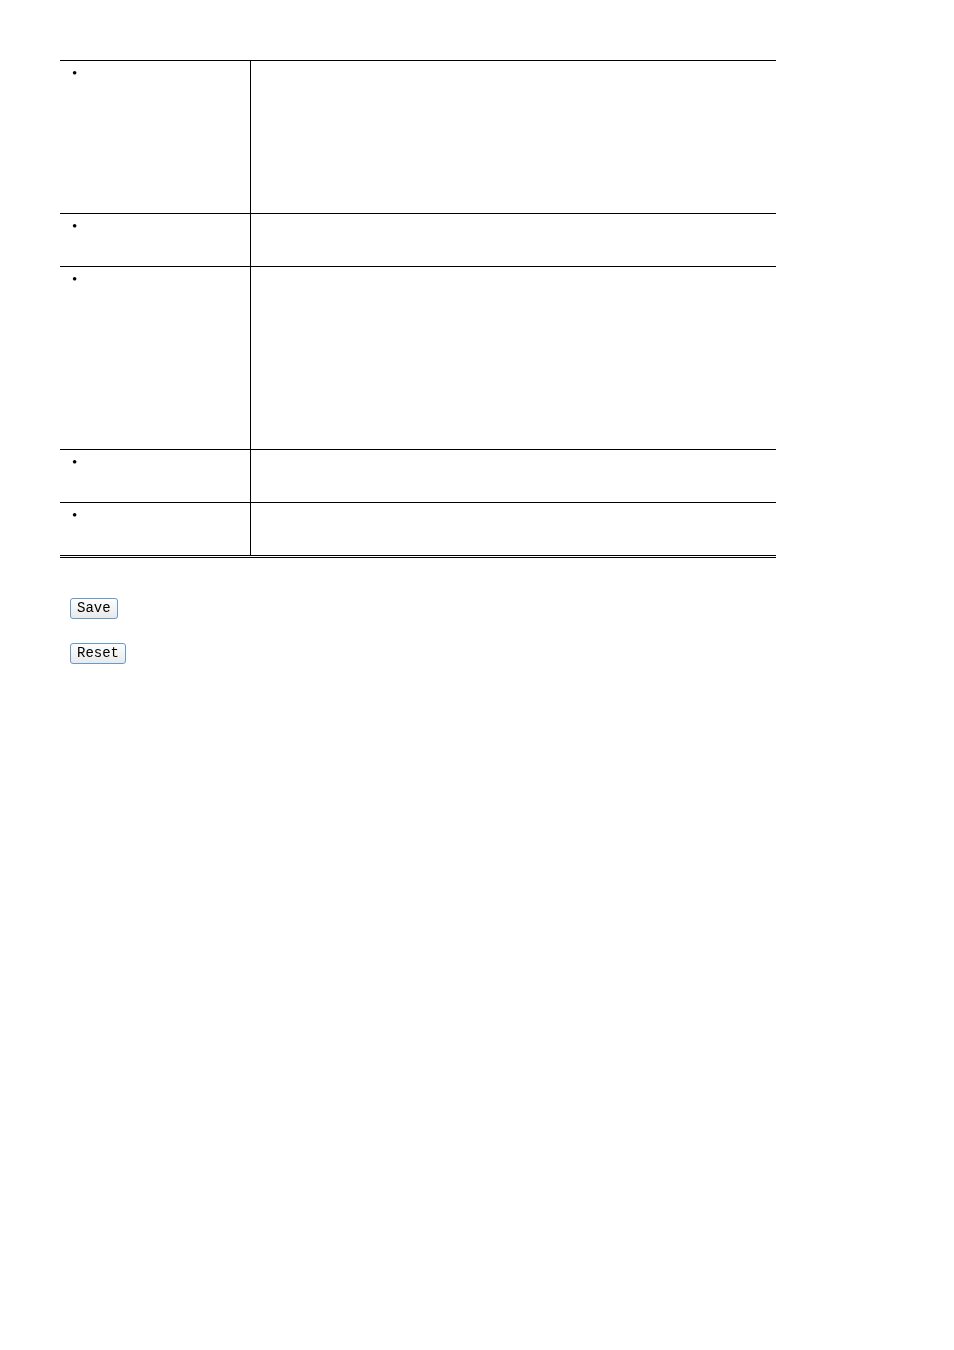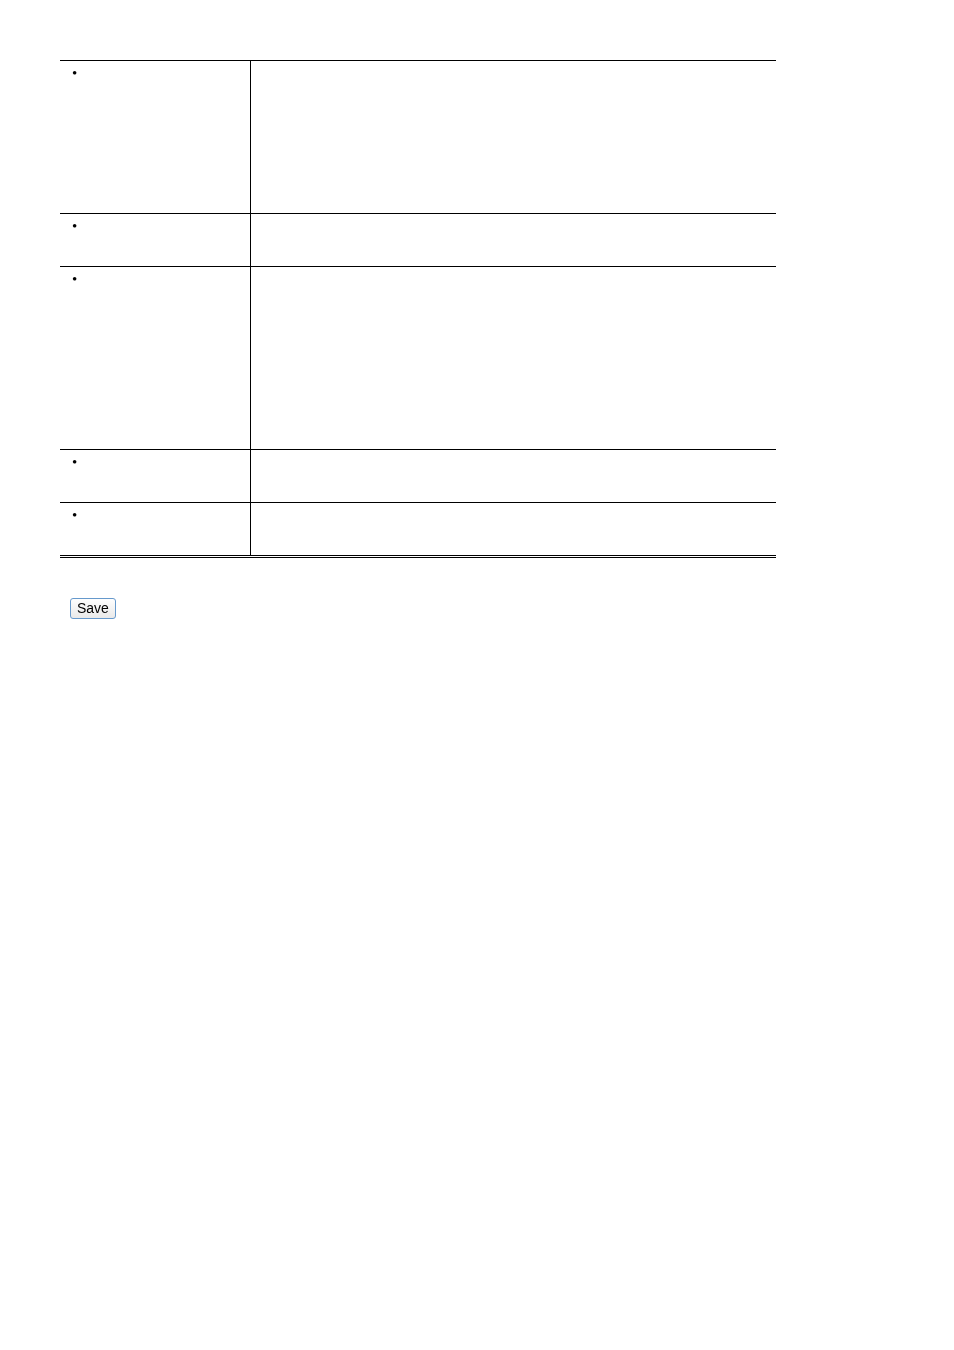--- a/index.html
+++ b/index.html
@@ -59,21 +59,21 @@
 
   .btn-block {
     margin-top: 40px;
     margin-left: -20px;
   }
   .btn-line {
     margin-bottom: 24px;
   }
   .btn {
     display: inline-block;
-    font-family: Liberation Sans, sans-serif;
+    font-family: Liberation Mono, monospace;
     font-size: 14px;
     line-height: 14px;
     padding: 2px 6px 3px 6px;
     background: linear-gradient(#fefefe, #e9e9e9);
     border: 1px solid #6699cc;
     color: #000;
     cursor: pointer;
     border-radius: 3px;
     vertical-align: middle;
   }
@@ -114,15 +114,19 @@
           <td class="desc"></td>
         </tr>
       </tbody>
   </table>
 
   <div class="btn-block">
     <div class="btn-line">
       <span class="btn">Save</span>
       <span class="btn-label"></span>
     </div>
+    <div class="btn-line">
+      <span class="btn">Reset</span>
+      <span class="btn-label"></span>
+    </div>
   </div>
 
 </div>
 
 </body></html>

